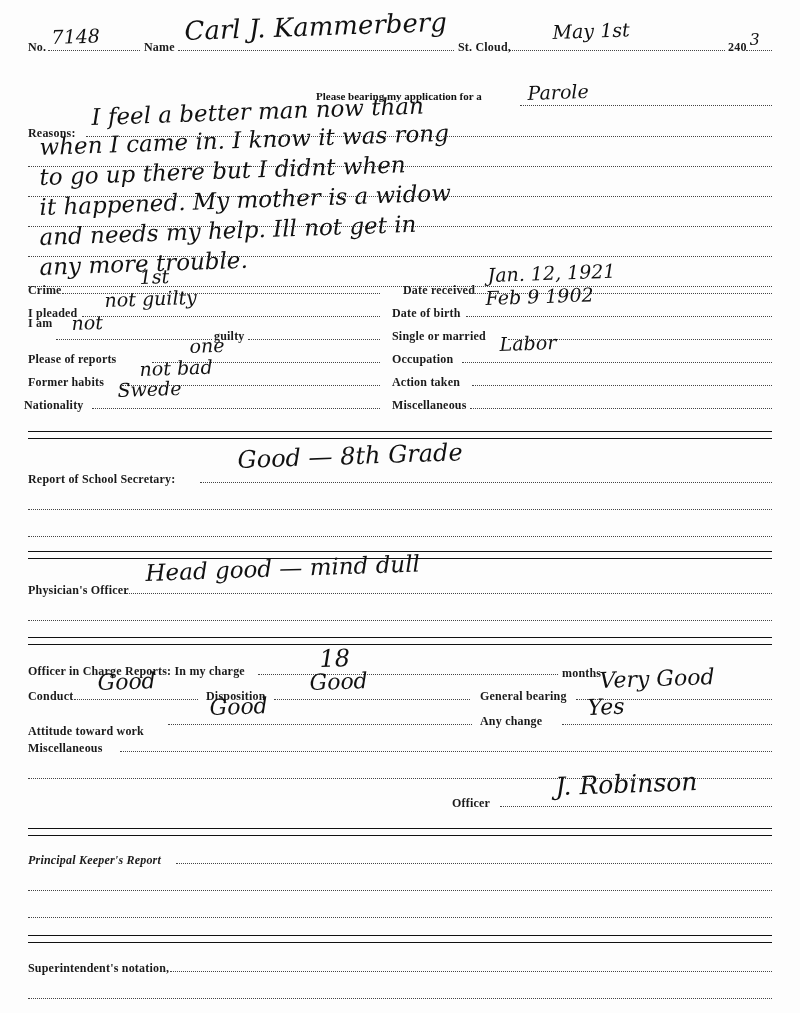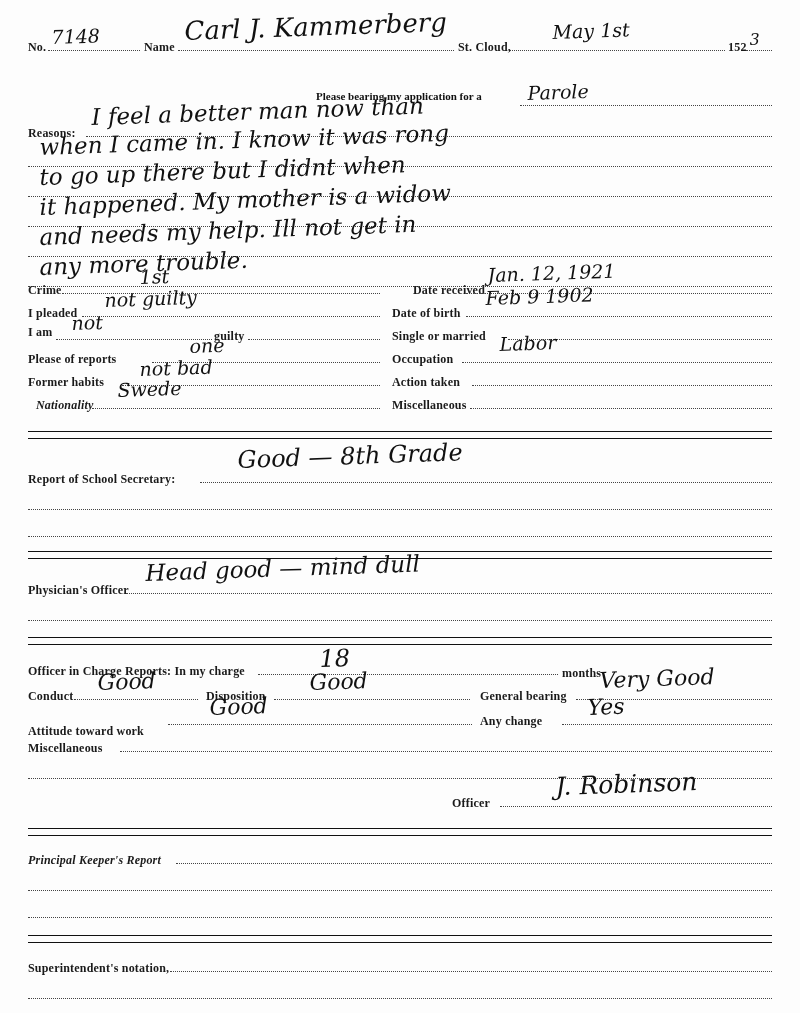--- a/index.html
+++ b/index.html
@@ -90,21 +90,21 @@
   <div class="abs dots" style="left:48px; top:50px; width:92px;"></div>
 
   <div class="abs lbl" style="left:144px; top:40px;">Name</div>
   <div class="abs hand bignm" style="left:185px; top:16px;">Carl J. Kammerberg</div>
   <div class="abs dots" style="left:178px; top:50px; width:276px;"></div>
 
   <div class="abs lbl" style="left:458px; top:40px;">St. Cloud,</div>
   <div class="abs hand med" style="left:553px; top:21px;">May 1st</div>
   <div class="abs dots" style="left:510px; top:50px; width:215px;"></div>
 
-  <div class="abs lbl" style="left:728px; top:40px;">152</div>
+  <div class="abs lbl" style="left:728px; top:40px;">240</div>
   <div class="abs hand sm" style="left:750px; top:30px;">3</div>
   <div class="abs dots" style="left:746px; top:50px; width:26px;"></div>
 
 
   <div class="subtitle">Please bearing my application for a</div>
   <div class="abs hand med" style="left:528px; top:82px;">Parole</div>
   <div class="abs dots" style="left:520px; top:105px; width:252px;"></div>
 
   <div class="abs lbl" style="left:28px; top:126px;">Reasons:</div>
 
@@ -123,33 +123,33 @@
   <div class="abs hand" style="left:40px; top:224px; font-size:23px;">and needs my help. Ill not get in</div>
   <div class="abs dots" style="left:28px; top:256px; width:744px;"></div>
 
   <div class="abs hand" style="left:40px; top:254px; font-size:23px;">any more trouble.</div>
   <div class="abs dots" style="left:28px; top:286px; width:744px;"></div>
 
   <div class="abs lbl" style="left:28px; top:283px;">Crime</div>
   <div class="abs hand med" style="left:140px; top:266px;">1st</div>
   <div class="abs dots" style="left:62px; top:293px; width:318px;"></div>
 
-  <div class="abs lbl" style="left:413px; top:283px;">Date received</div>
+  <div class="abs lbl" style="left:403px; top:283px;">Date received</div>
   <div class="abs hand med" style="left:488px; top:264px;">Jan. 12, 1921</div>
   <div class="abs dots" style="left:466px; top:293px; width:306px;"></div>
 
   <div class="abs lbl" style="left:28px; top:306px;">I pleaded</div>
   <div class="abs hand med" style="left:105px; top:289px;">not guilty</div>
   <div class="abs dots" style="left:82px; top:316px; width:298px;"></div>
 
   <div class="abs lbl" style="left:392px; top:306px;">Date of birth</div>
   <div class="abs hand med" style="left:486px; top:287px;">Feb 9    1902</div>
   <div class="abs dots" style="left:466px; top:316px; width:306px;"></div>
 
-  <div class="abs lbl" style="left:28px; top:325px;font-family:Liberation Serif, serif;">I am</div>
+  <div class="abs lbl" style="left:28px; top:316px;font-family:Liberation Serif, serif;">I am</div>
   <div class="abs hand med" style="left:72px; top:312px;">not</div>
   <div class="abs lbl" style="left:214px; top:329px;">guilty</div>
   <div class="abs dots" style="left:56px; top:339px; width:156px;"></div>
   <div class="abs dots" style="left:248px; top:339px; width:132px;"></div>
 
   <div class="abs lbl" style="left:392px; top:329px;">Single or married</div>
   <div class="abs hand med" style="left:520px; top:310px;"></div>
   <div class="abs dots" style="left:508px; top:339px; width:264px;"></div>
 
   <div class="abs lbl" style="left:28px; top:352px;">Please of reports</div>
@@ -161,21 +161,21 @@
   <div class="abs dots" style="left:462px; top:362px; width:310px;"></div>
 
   <div class="abs lbl" style="left:28px; top:375px;">Former habits</div>
   <div class="abs hand med" style="left:140px; top:358px;">not bad</div>
   <div class="abs dots" style="left:122px; top:385px; width:258px;"></div>
 
   <div class="abs lbl" style="left:392px; top:375px;">Action taken</div>
   <div class="abs hand med" style="left:500px; top:356px;"></div>
   <div class="abs dots" style="left:472px; top:385px; width:300px;"></div>
 
-  <div class="abs lbl" style="left:36px; top:398px;font-style:italic;">Nationality</div>
+  <div class="abs lbl" style="left:24px; top:398px;">Nationality</div>
   <div class="abs hand med" style="left:118px; top:379px;">Swede</div>
   <div class="abs dots" style="left:92px; top:408px; width:288px;"></div>
 
   <div class="abs lbl" style="left:392px; top:398px;">Miscellaneous</div>
   <div class="abs hand med" style="left:500px; top:379px;"></div>
   <div class="abs dots" style="left:470px; top:408px; width:302px;"></div>
 
   <div class="divider" style="top:431px;"></div>
   <div class="divider" style="top:438px;"></div>
 

